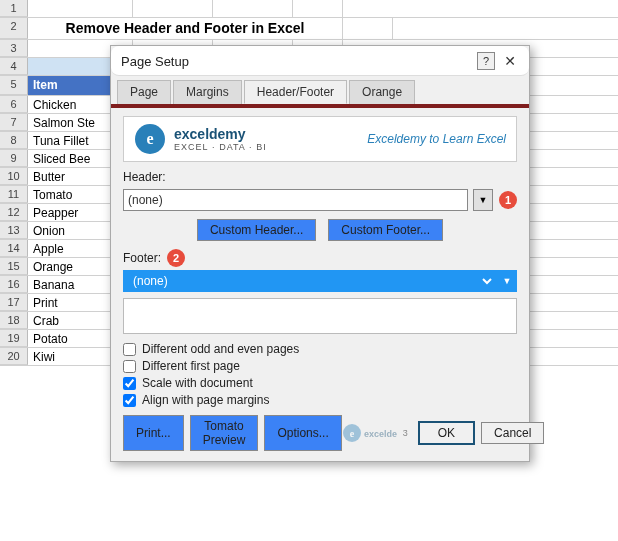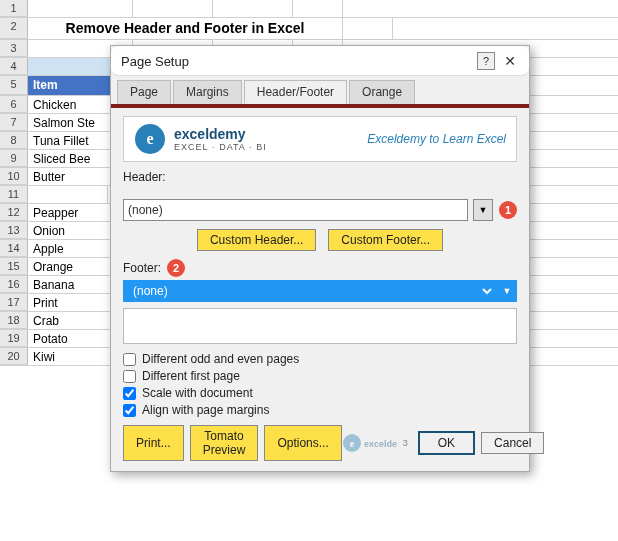--- a/index.html
+++ b/index.html
@@ -179,21 +179,21 @@
     .logo-right {
       font-size: 12px;
       color: #2980b9;
       font-style: italic;
     }
 
     
     .form-label {
       font-size: 12px;
       color: #222;
-      margin-bottom: 15px;
+      margin-bottom: 5px;
       display: block;
     }
 
     .header-select-row {
       display: flex;
       align-items: center;
       gap: 6px;
       margin-bottom: 8px;
     }
 
@@ -239,21 +239,21 @@
       display: flex;
       justify-content: center;
       gap: 12px;
       margin-bottom: 8px;
     }
 
     .btn {
       padding: 3px 12px;
       font-size: 12px;
       border: 1px solid #888;
-      background: #fde047;
+      background: #3b82f6;
       cursor: pointer;
       color: #222;
     }
 
     .footer-section {
       margin-bottom: 6px;
     }
 
     .footer-select-row {
       display: flex;
@@ -414,20 +414,21 @@
     </div>
   <div class="sheet-row" style="height:18px;">
       <div class="row-num">10</div>
       <div class="cell cell-b">Butter</div>
       <div class="cell cell-c"></div>
       <div class="cell cell-d"></div>
       <div class="cell cell-e">12</div>
     </div>
   <div class="sheet-row" style="height:18px;">
       <div class="row-num">11</div>
+      <div class="cell cell-b">Tomato</div>
       <div class="cell cell-c"></div>
       <div class="cell cell-d"></div>
       <div class="cell cell-e">2</div>
     </div>
   <div class="sheet-row" style="height:18px;">
       <div class="row-num">12</div>
       <div class="cell cell-b">Peapper</div>
       <div class="cell cell-c"></div>
       <div class="cell cell-d"></div>
       <div class="cell cell-e">4</div>

